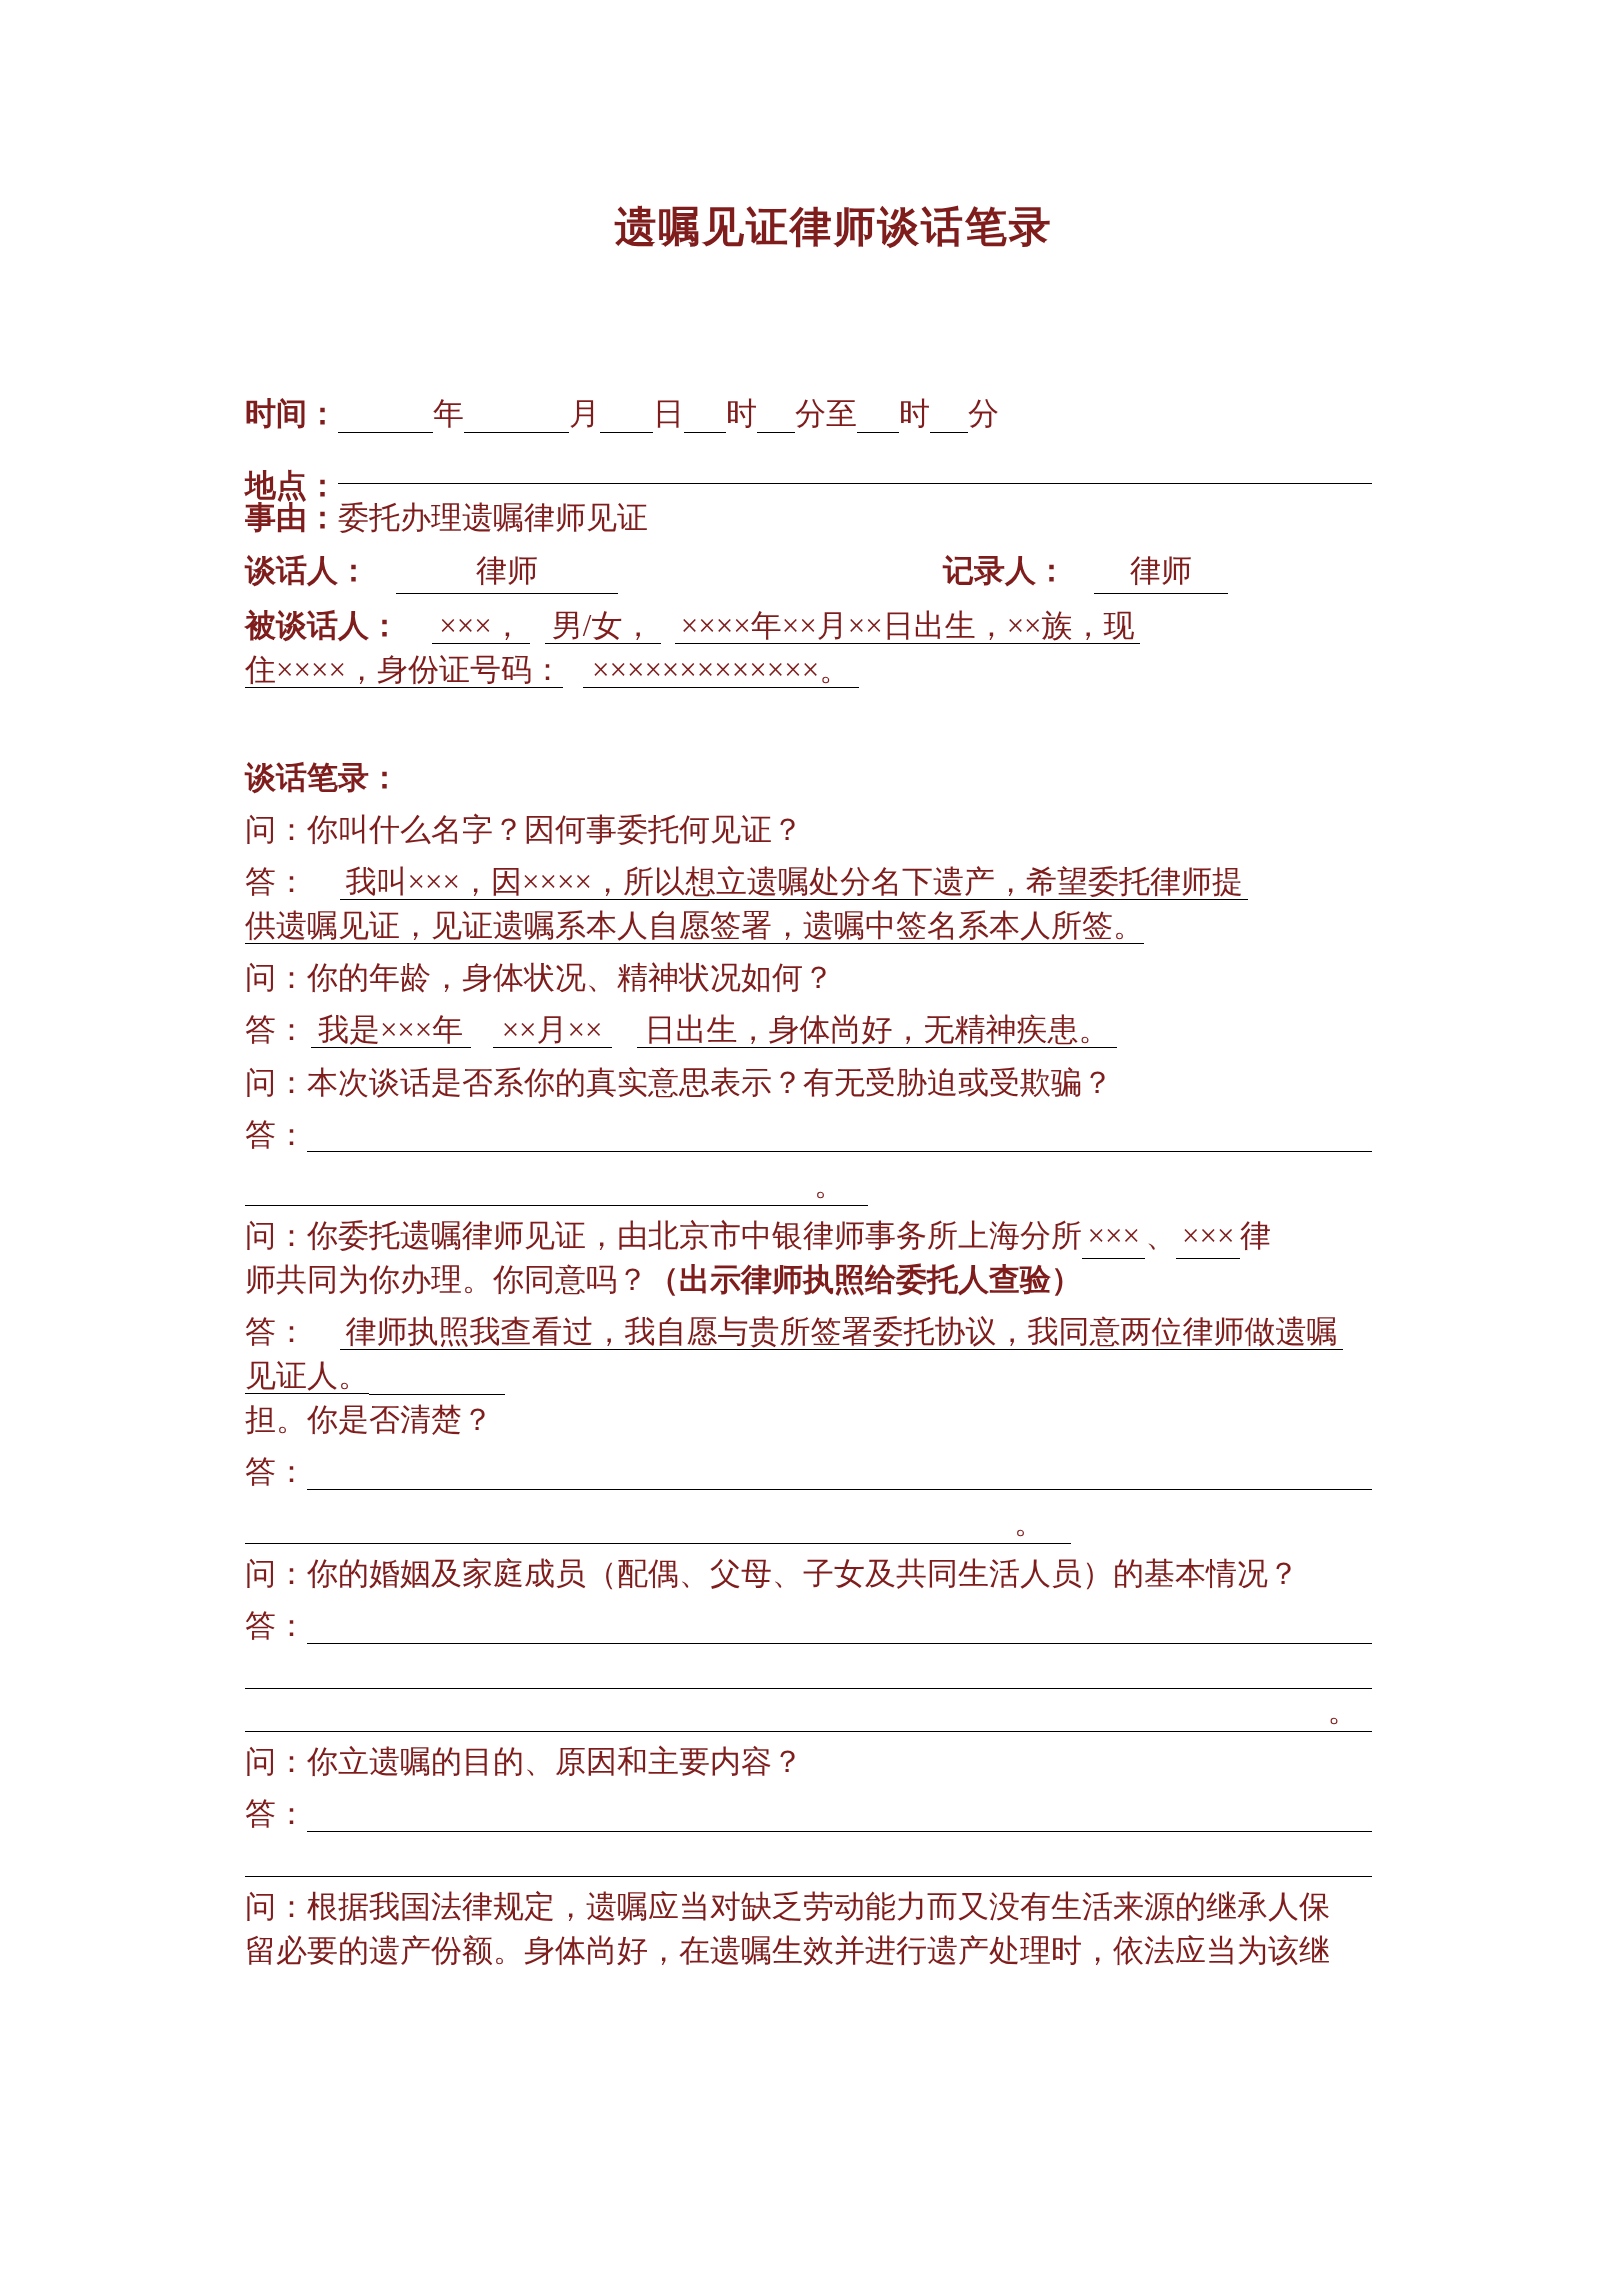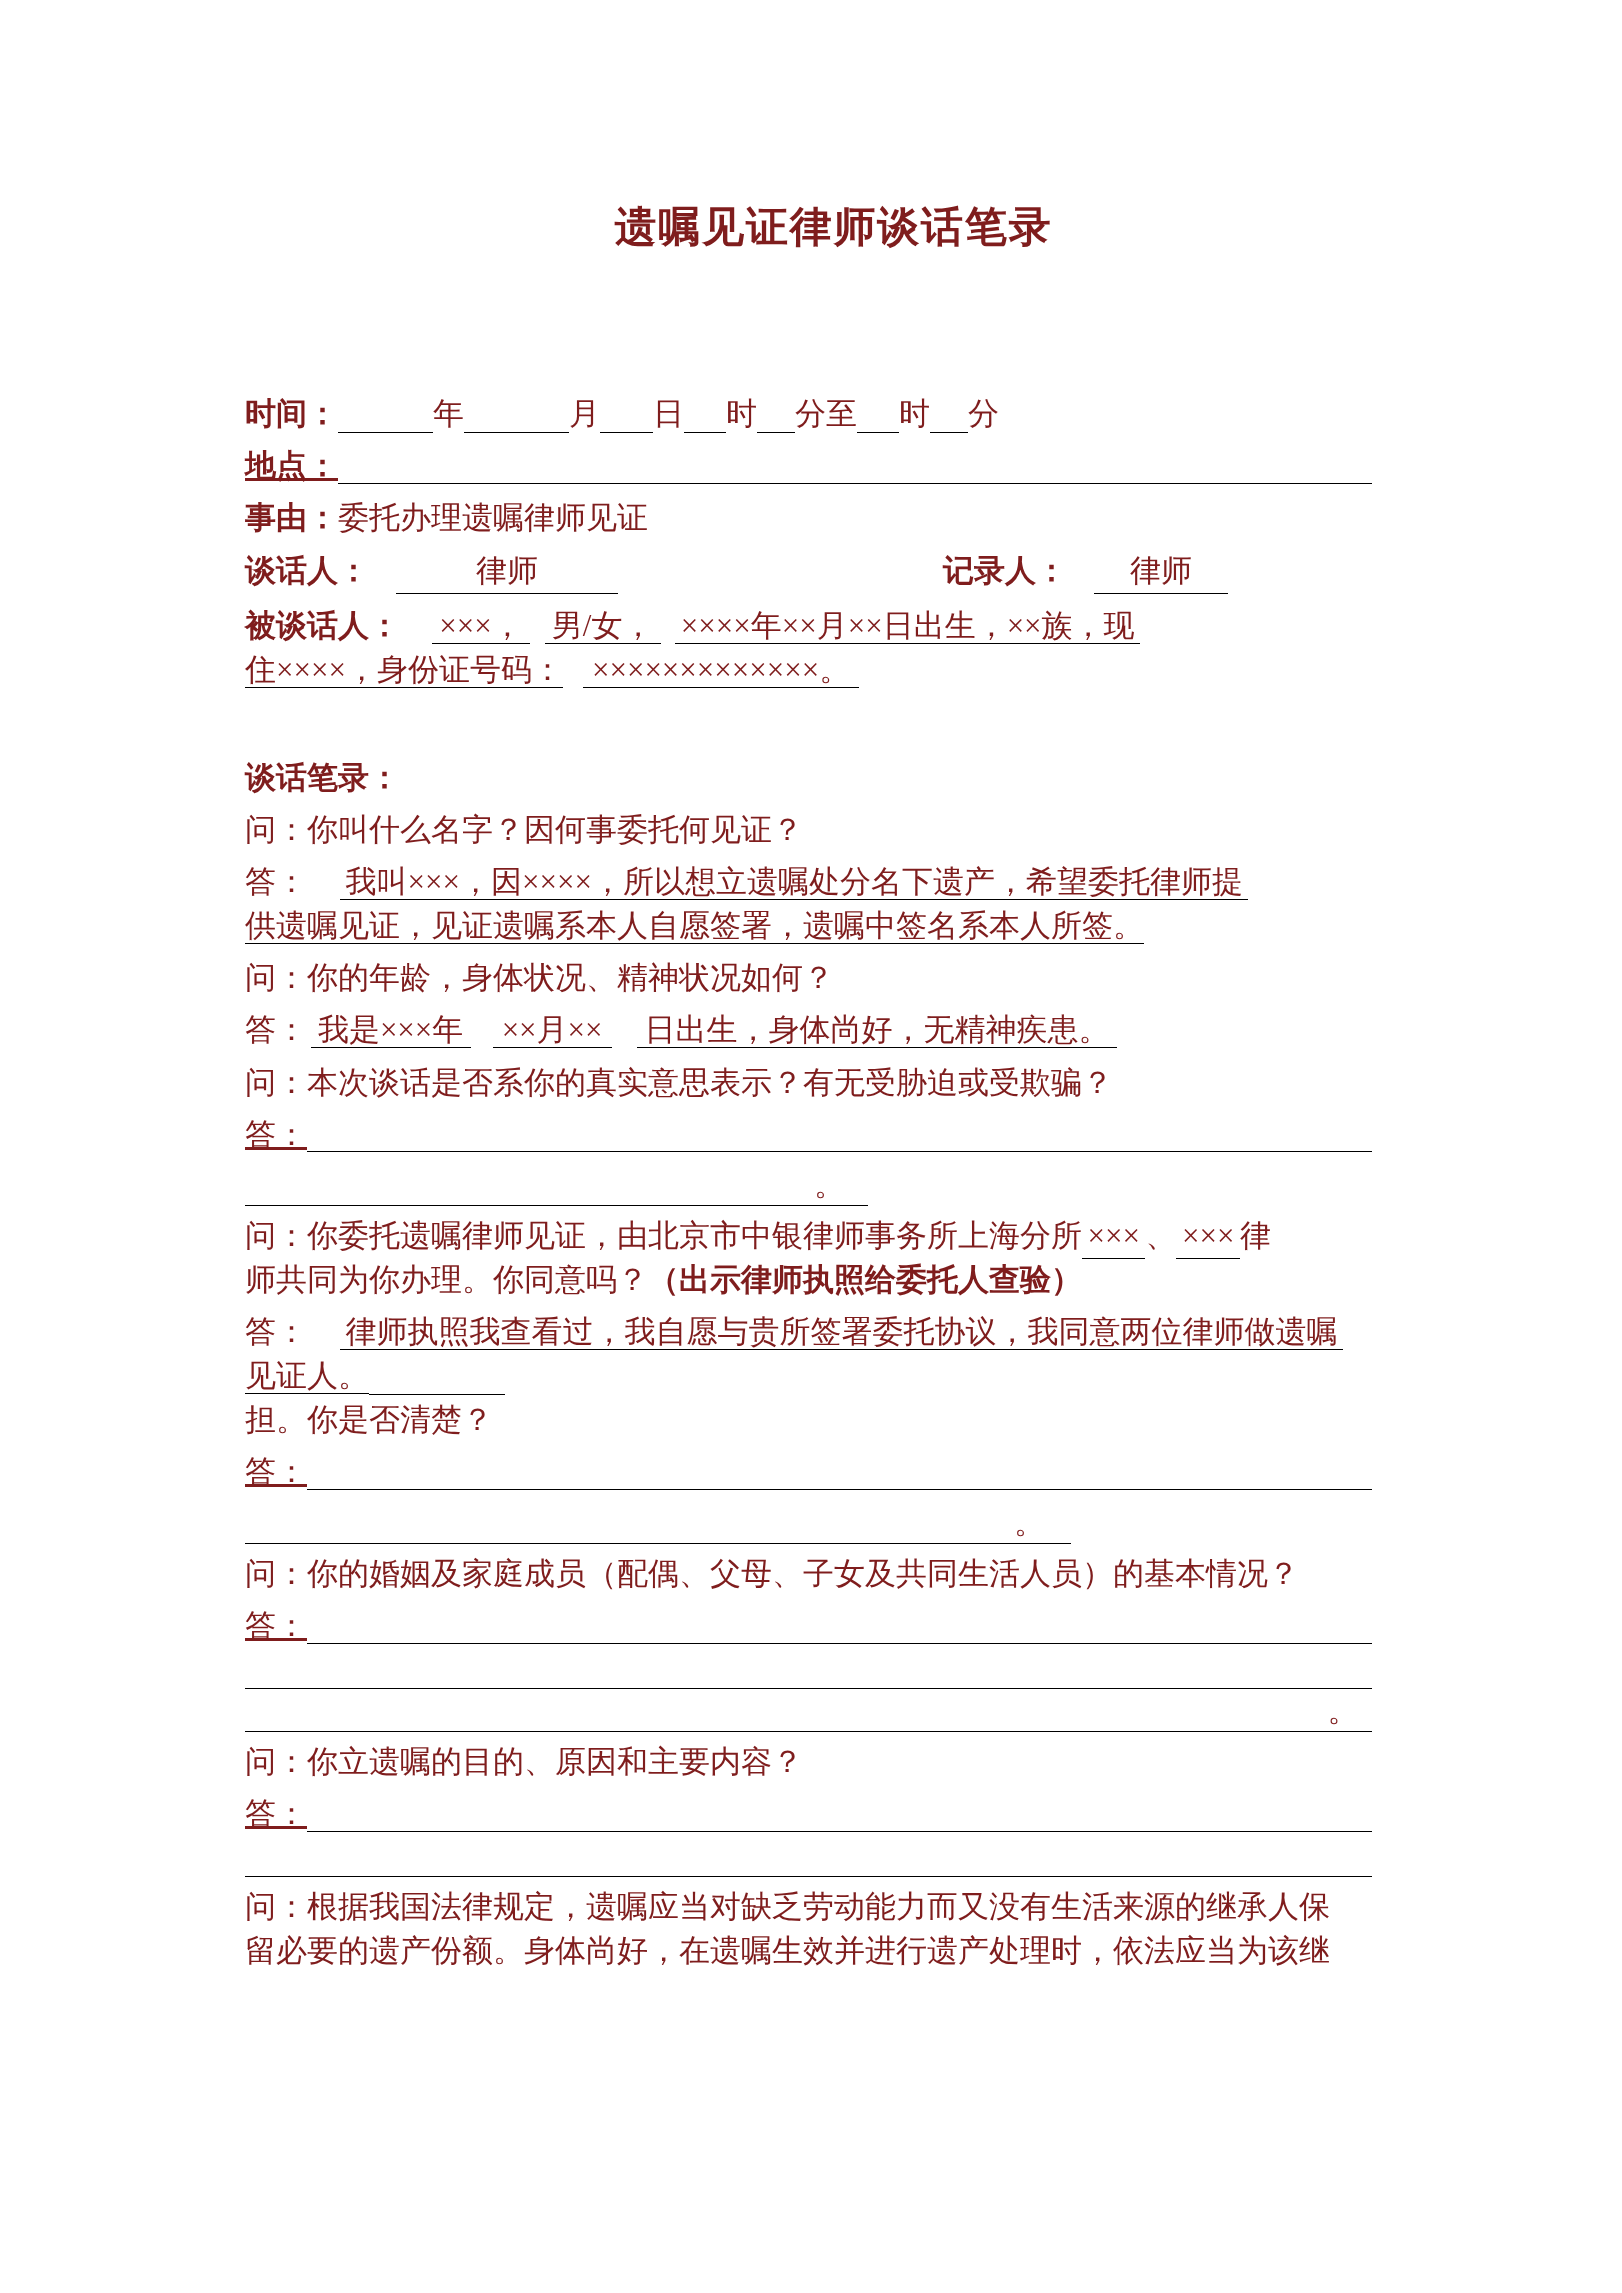--- a/index.html
+++ b/index.html
@@ -20,23 +20,23 @@
   .doc-title {
     margin-top:202px;
     line-height:51px;
     font-size:42px;
     font-weight:bold;
     text-align:center;
     padding-left:50px;
     letter-spacing:1.8px;
   }
   .ln { line-height:44px; height:44px; white-space:nowrap; }
-  .ln.flex { display:flex;text-decoration:underline; }
+  .ln.flex { display:flex; }
   .para { margin-top:8.2px; }
-  .b { font-weight:bold; }
+  .b { font-weight:bold;margin-top:20px; }
   
   .u { border-bottom:1.8px solid #000; }
   
   .blank {
     display:inline-block;
     height:0;
     border-bottom:1.8px solid #000;
     vertical-align:-9px;
   }
   

